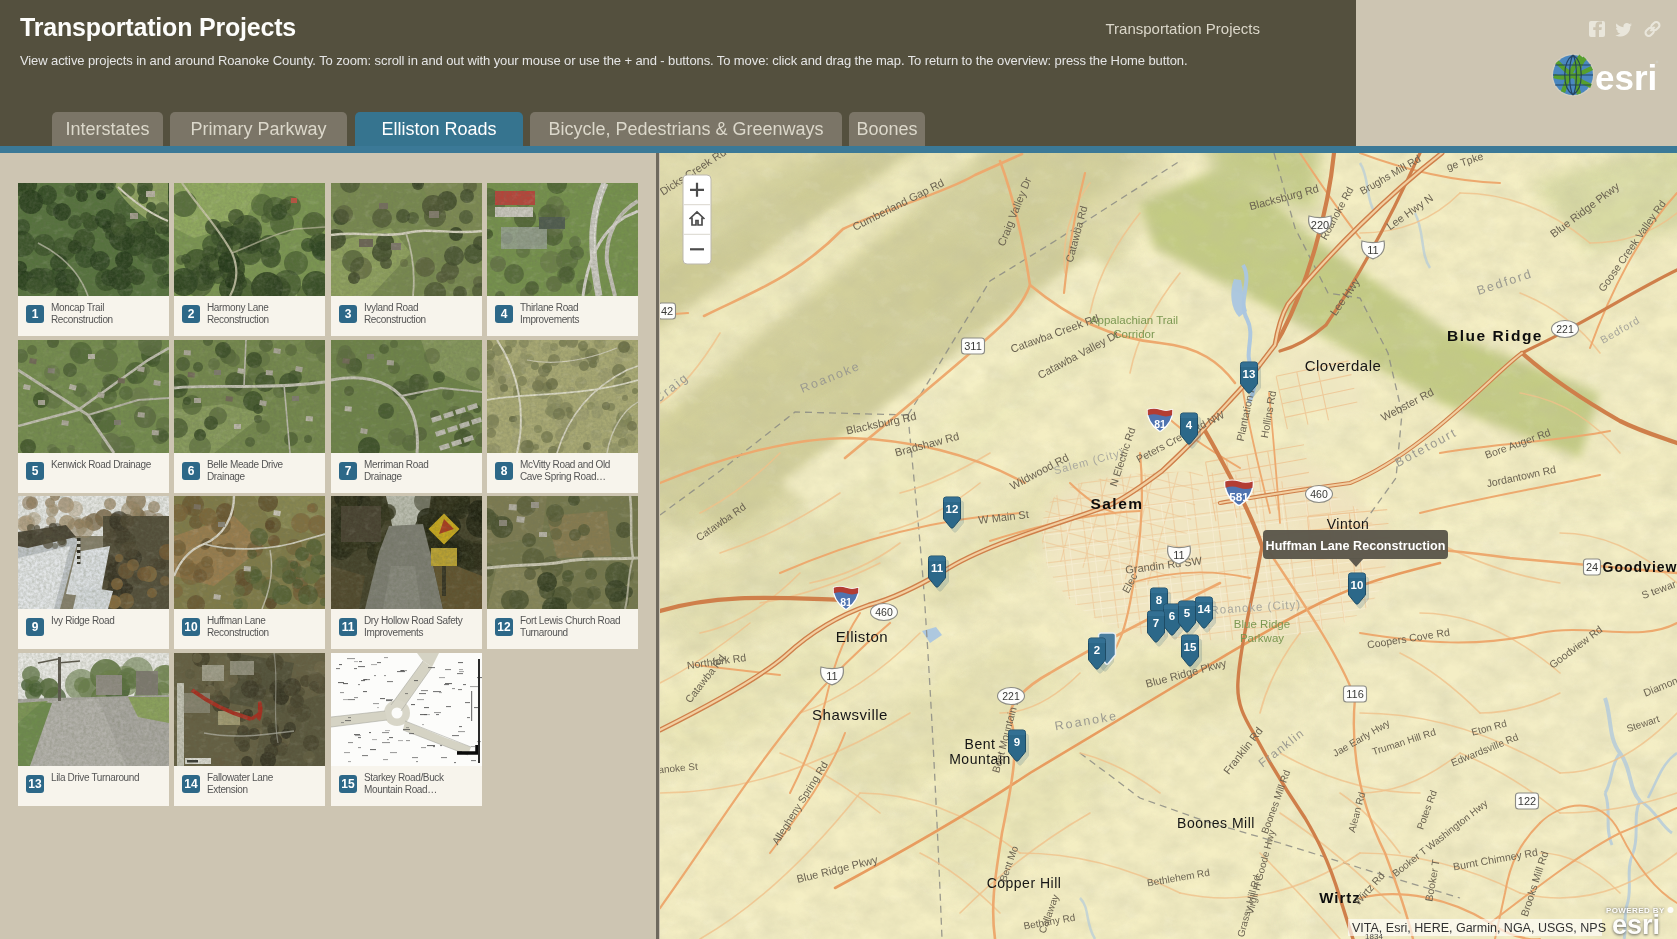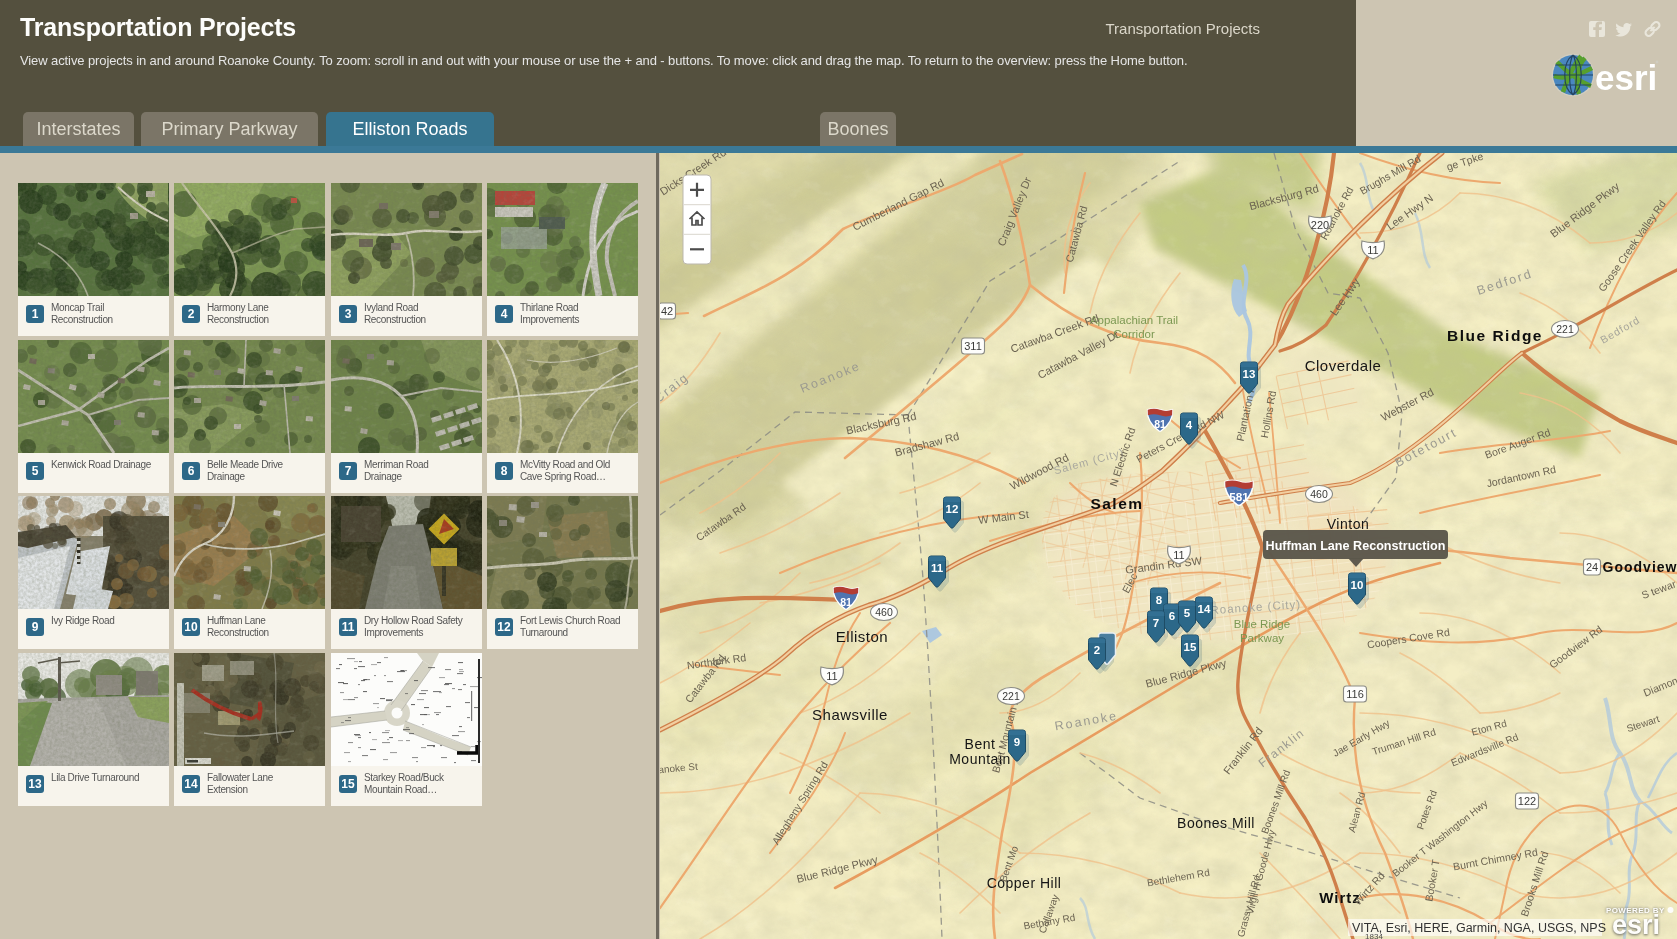--- a/index.html
+++ b/index.html
@@ -1,21 +1,21 @@
 <!DOCTYPE html>
 <html><head>
 <meta charset="utf-8">
 <style>
 html,body{margin:0;padding:0;width:1677px;height:939px;overflow:hidden;font-family:"Liberation Sans",sans-serif;background:#cdc5b2;}
 #header{position:absolute;left:0;top:0;width:1356px;height:146px;background:#54503e;}
 #title{position:absolute;left:20px;top:13px;font-size:25px;font-weight:bold;color:#fdfdfb;letter-spacing:-0.2px;}
 #subtitle{position:absolute;left:20px;top:53px;font-size:13px;letter-spacing:-0.1px;color:#e5e5e5;}
 #hdr-right{position:absolute;right:96px;top:20px;font-size:15px;color:#dbd7ca;}
 #strip{position:absolute;left:0;top:146px;width:1677px;height:7px;background:#3b7997;}
-.tab{position:absolute;top:112px;height:34px;border-radius:5px 5px 0 0;background:#7b7567;color:#dcd8cb;font-size:18px;line-height:34px;text-align:center;}
+.tab{position:absolute;top:112px;height:34px;border-radius:5px 5px 0 0;background:#7b7567;color:#dcd8cb;font-size:18px;line-height:34px;text-align:center;margin-left:29px;}
 .tab.active{background:#36748f;color:#ffffff;}
 #panel{position:absolute;left:0;top:153px;width:660px;height:786px;background:#cdc5b2;}
 .card{position:absolute;width:151px;overflow:hidden;}
 .card .img{width:151px;height:113px;overflow:hidden;position:relative;}
 .card .img svg{display:block;}
 .cap{background:#f7f4ec;height:40px;position:relative;}
 .badge{position:absolute;left:8px;top:9px;width:18px;height:18px;background:#2d6888;color:#fff;border-radius:3px;font-size:12px;font-weight:bold;text-align:center;line-height:18px;}
 .ctext{position:absolute;left:33px;top:6px;font-size:10px;letter-spacing:-0.35px;line-height:12px;color:#555;white-space:nowrap;}
 #map{position:absolute;left:660px;top:153px;width:1017px;height:786px;background:#f1ecc1;overflow:hidden;}
 </style>
@@ -48,20 +48,21 @@
     <g stroke="#1d3a55" stroke-width="1.2" fill="none" opacity="0.85">
       <path d="M2,23 h40 M4,13 h36 M4,33 h36"></path>
       <path d="M22,3 c-11,7 -11,33 0,40 M22,3 c11,7 11,33 0,40 M22,3 c-4.5,7 -4.5,33 0,40 M22,3 c4.5,7 4.5,33 0,40"></path>
     </g>
     <text x="44" y="38" font-size="35" font-weight="bold" fill="#ffffff" font-family="Liberation Sans,sans-serif">esri</text>
     <circle cx="106" cy="10" r="1.4" fill="#cfccc0"></circle>
   </svg>
   <div class="tab" style="left:23px;width:111px;">Interstates</div>
   <div class="tab" style="left:141px;width:177px;">Primary Parkway</div>
   <div class="tab active" style="left:326px;width:168px;">Elliston Roads</div>
+  <div class="tab" style="left:501px;width:312px;">Bicycle, Pedestrians &amp; Greenways</div>
   <div class="tab" style="left:820px;width:76px;">Boones</div>
   <div id="strip"></div>
 </div>
 <div id="panel">
 <svg width="0" height="0" style="position:absolute">
       <defs>
 <filter id="pnoise" x="0" y="0" width="100%" height="100%">
  <feTurbulence type="fractalNoise" baseFrequency="0.35" numOctaves="3" seed="4" result="n"></feTurbulence>
  <feColorMatrix in="n" type="matrix" values="0 0 0 0 0.15  0 0 0 0 0.17  0 0 0 0 0.10  0.8 0.8 0 0 -0.55"></feColorMatrix>
 </filter>

